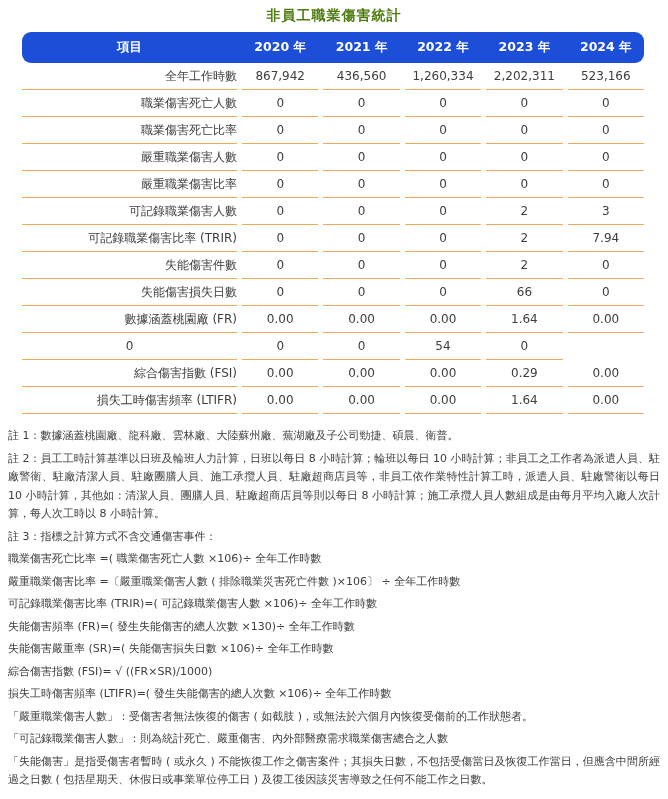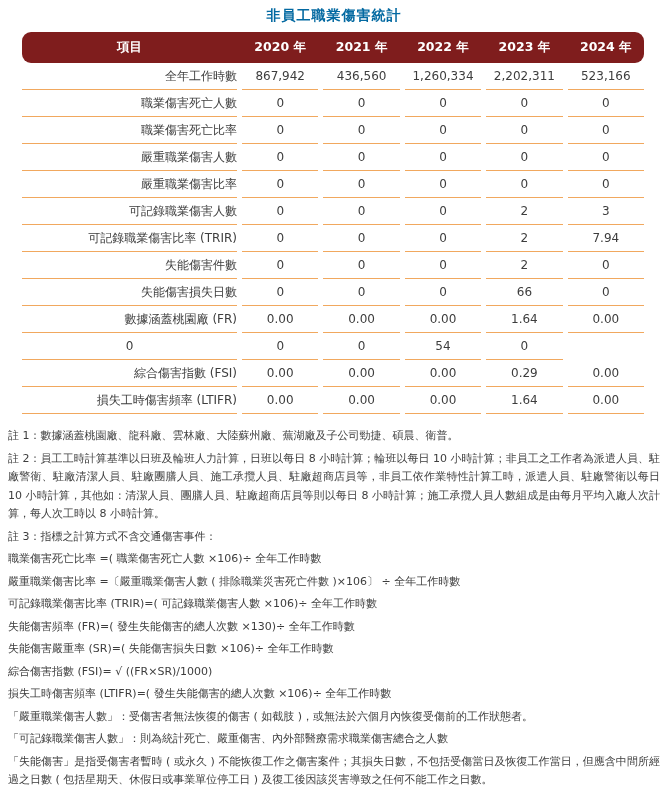--- a/index.html
+++ b/index.html
@@ -11,33 +11,33 @@
     overflow: hidden;
     font-family: "DejaVu Sans", "Liberation Sans", sans-serif;
     color: #3d3d3d;
   }
   .page { width: 668px; height: 799px; }
 
   .title {
     text-align: center;
     font-size: 14px;
     font-weight: bold;
-    color: #0369a1;
+    color: #4d7c0f;
     padding-top: 7px;
     margin-bottom: 7px;
     letter-spacing: 1px;
   }
 
   .table { width: 622px; margin-left: 22px; }
 
   .thead {
     display: grid;
     grid-template-columns: 215px repeat(5, 1fr);
     column-gap: 5px;
-    background: #7f1d1d;
+    background: #1d4ed8;
     border-radius: 9px;
     height: 31px;
     align-items: center;
   }
   .th {
     text-align: center;
     color: #ffffff;
     font-weight: bold;
     font-size: 12.5px;
   }

